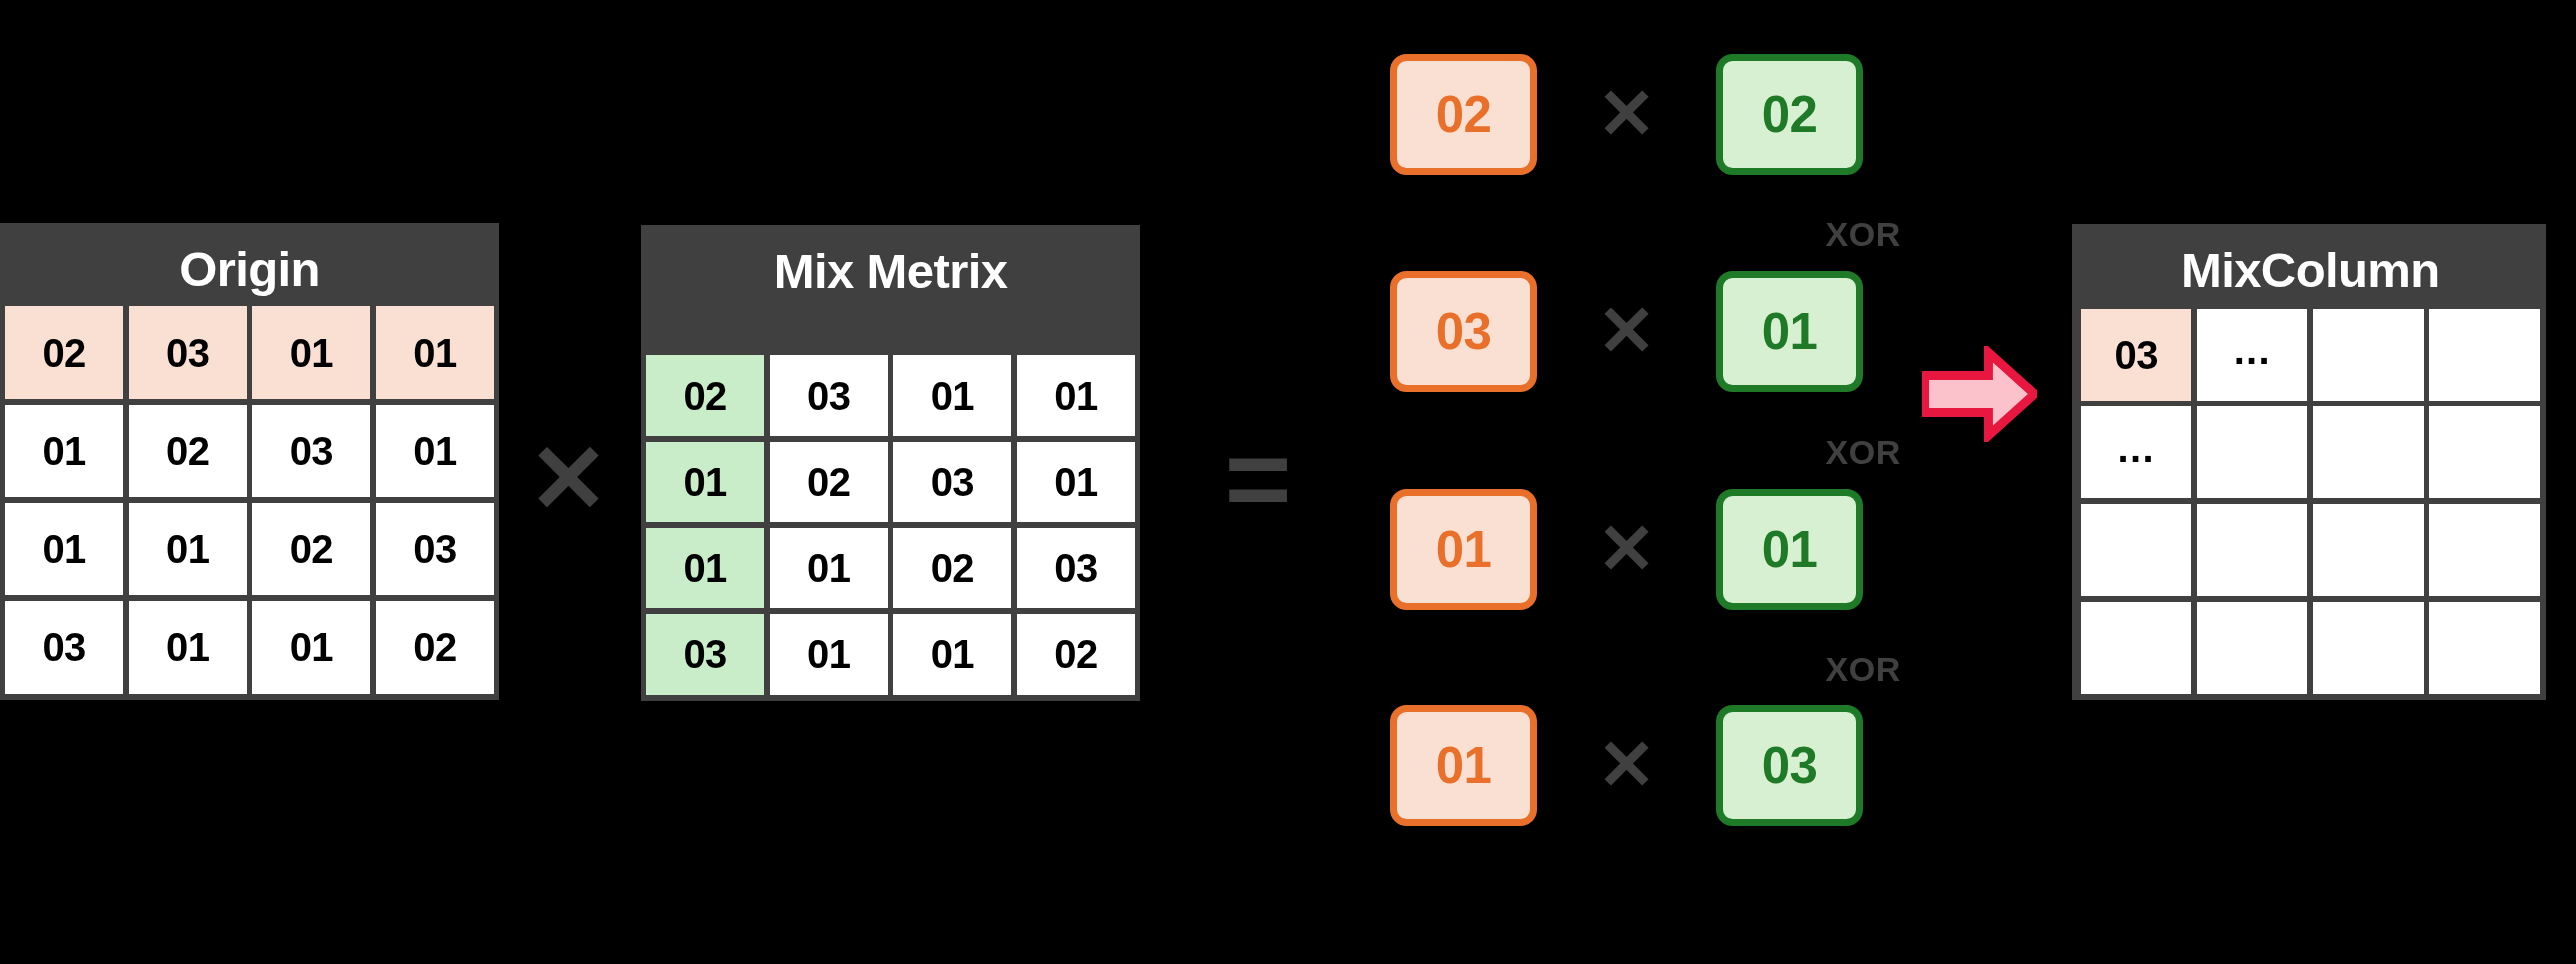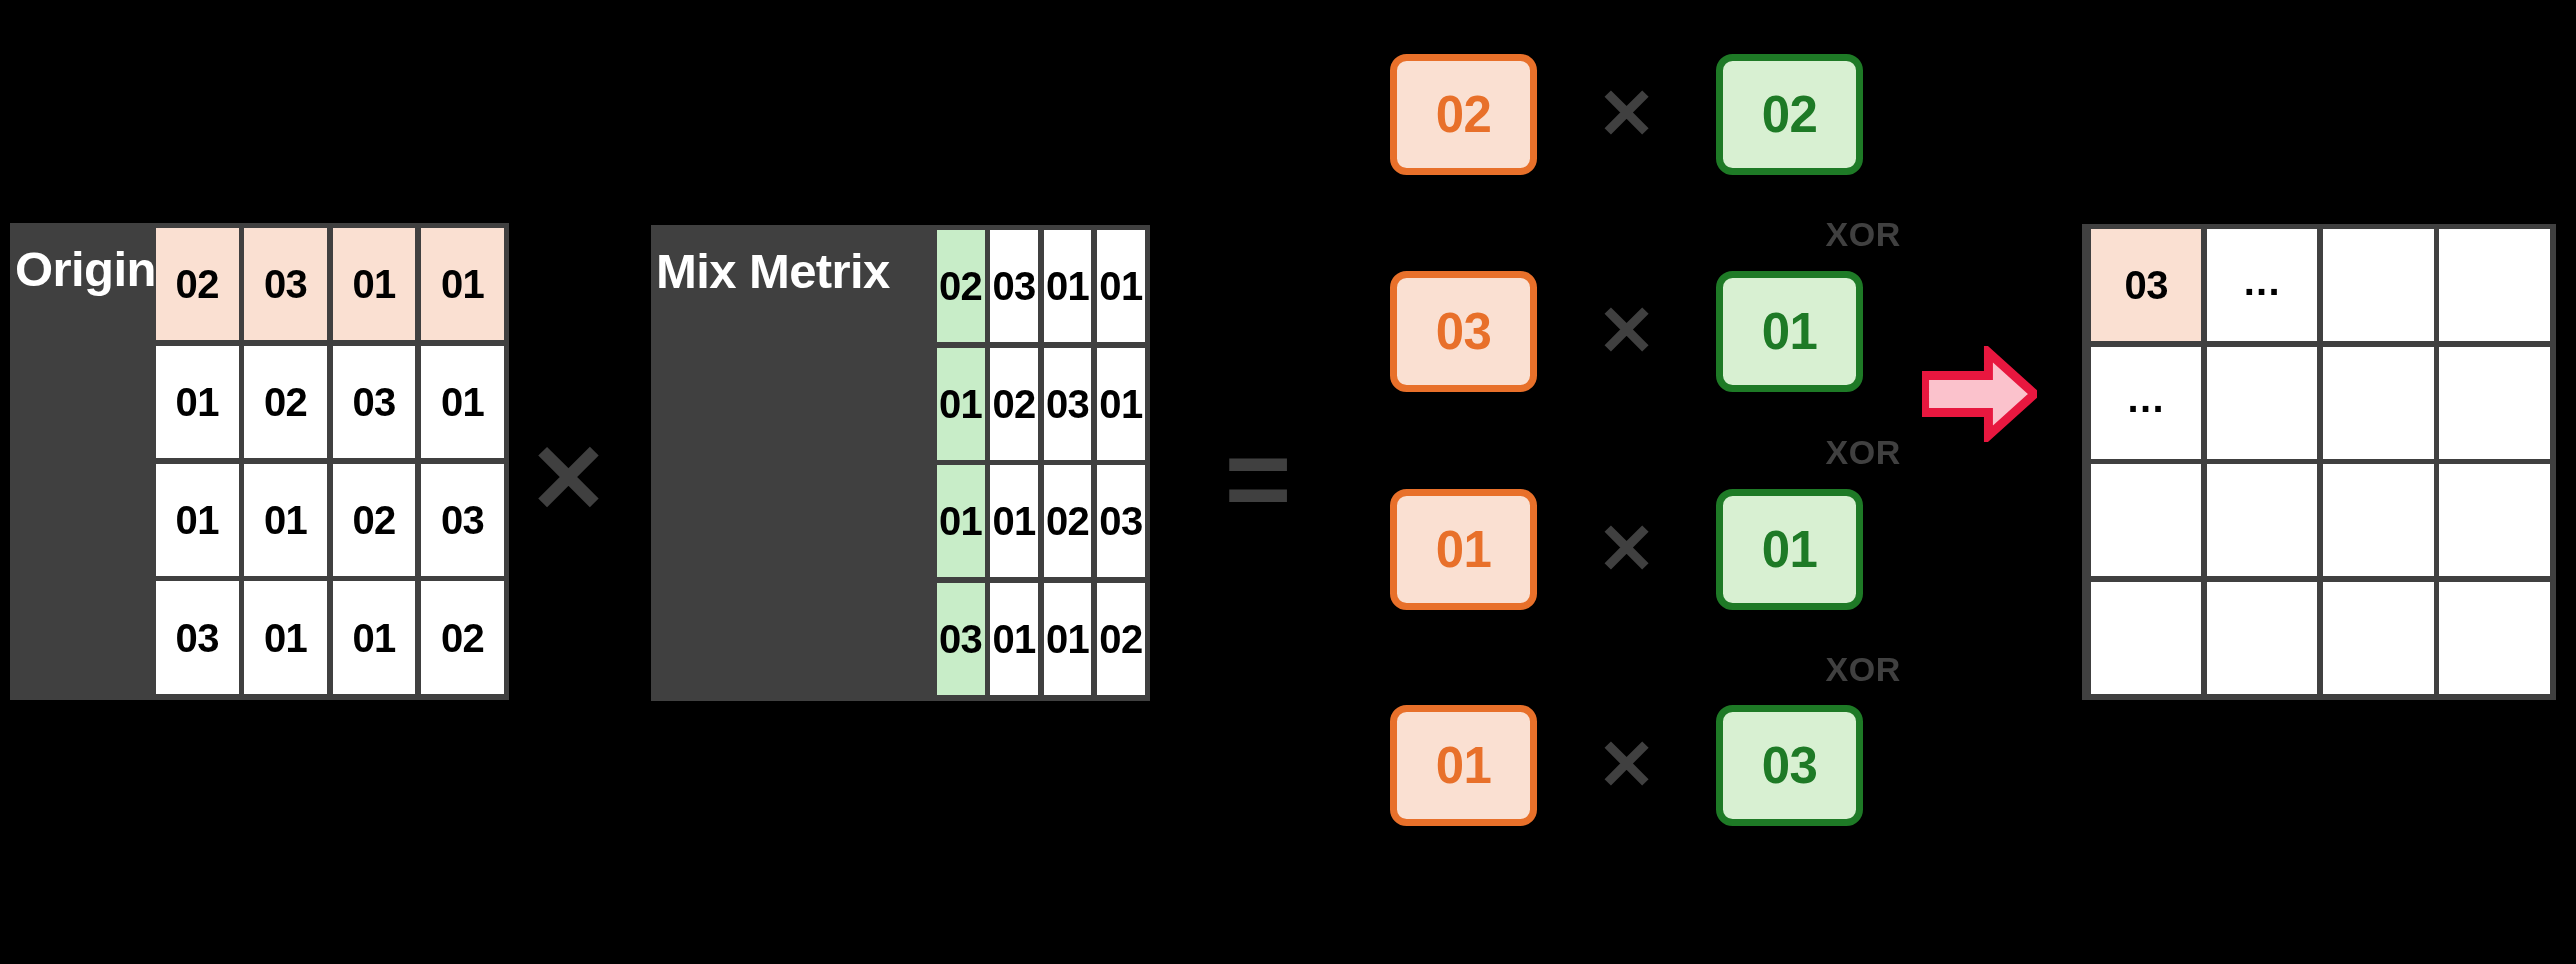--- a/index.html
+++ b/index.html
@@ -15,22 +15,21 @@
     overflow: hidden;
     font-family: "Liberation Sans", sans-serif;
   }
 
   
   .panel {
     position: absolute;
     background: #404040;
     box-sizing: border-box;
     display: flex;
-    flex-direction: row;
-    margin-left: 10px;
+    flex-direction: column;
   }
   .panel-title {
     color: #ffffff;
     font-weight: bold;
     text-align: center;
     letter-spacing: -0.6px;
     line-height: 1;
     white-space: nowrap;
   }
   .grid {
@@ -242,20 +241,21 @@
     <div class="chip greenchip">03</div>
   </div>
 
   <div id="result-arrow">
     <svg width="115" height="96" viewBox="0 0 180 150" xmlns="http://www.w3.org/2000/svg">
       <polygon points="4,46 104,46 104,10 176,75 104,140 104,104 4,104" fill="#FBC2CC" stroke="#E8173F" stroke-width="14" stroke-linejoin="miter"></polygon>
     </svg>
   </div>
 
   <div class="panel" id="panel-mixcol">
+    <div class="panel-title">MixColumn</div>
     <div class="grid">
       <div class="cell peach">03</div>
       <div class="cell dots">...</div>
       <div class="cell empty"></div>
       <div class="cell empty"></div>
 
       <div class="cell dots">...</div>
       <div class="cell empty"></div>
       <div class="cell empty"></div>
       <div class="cell empty"></div>

